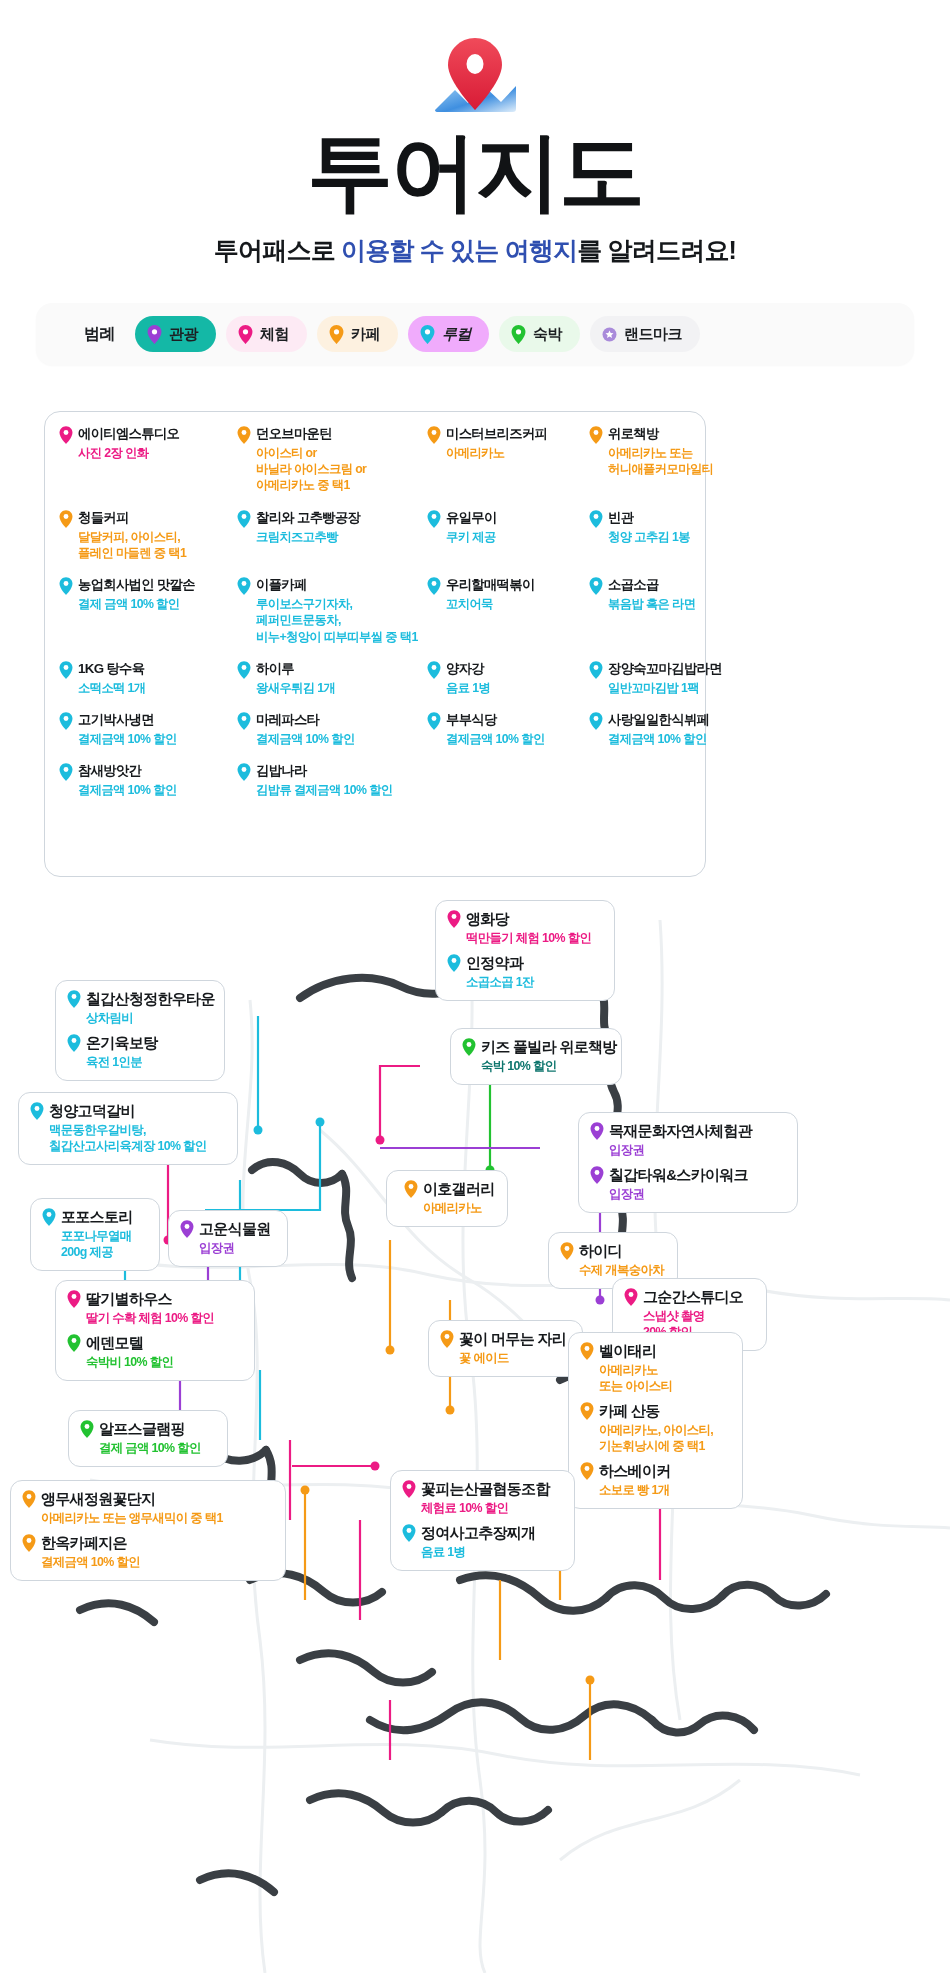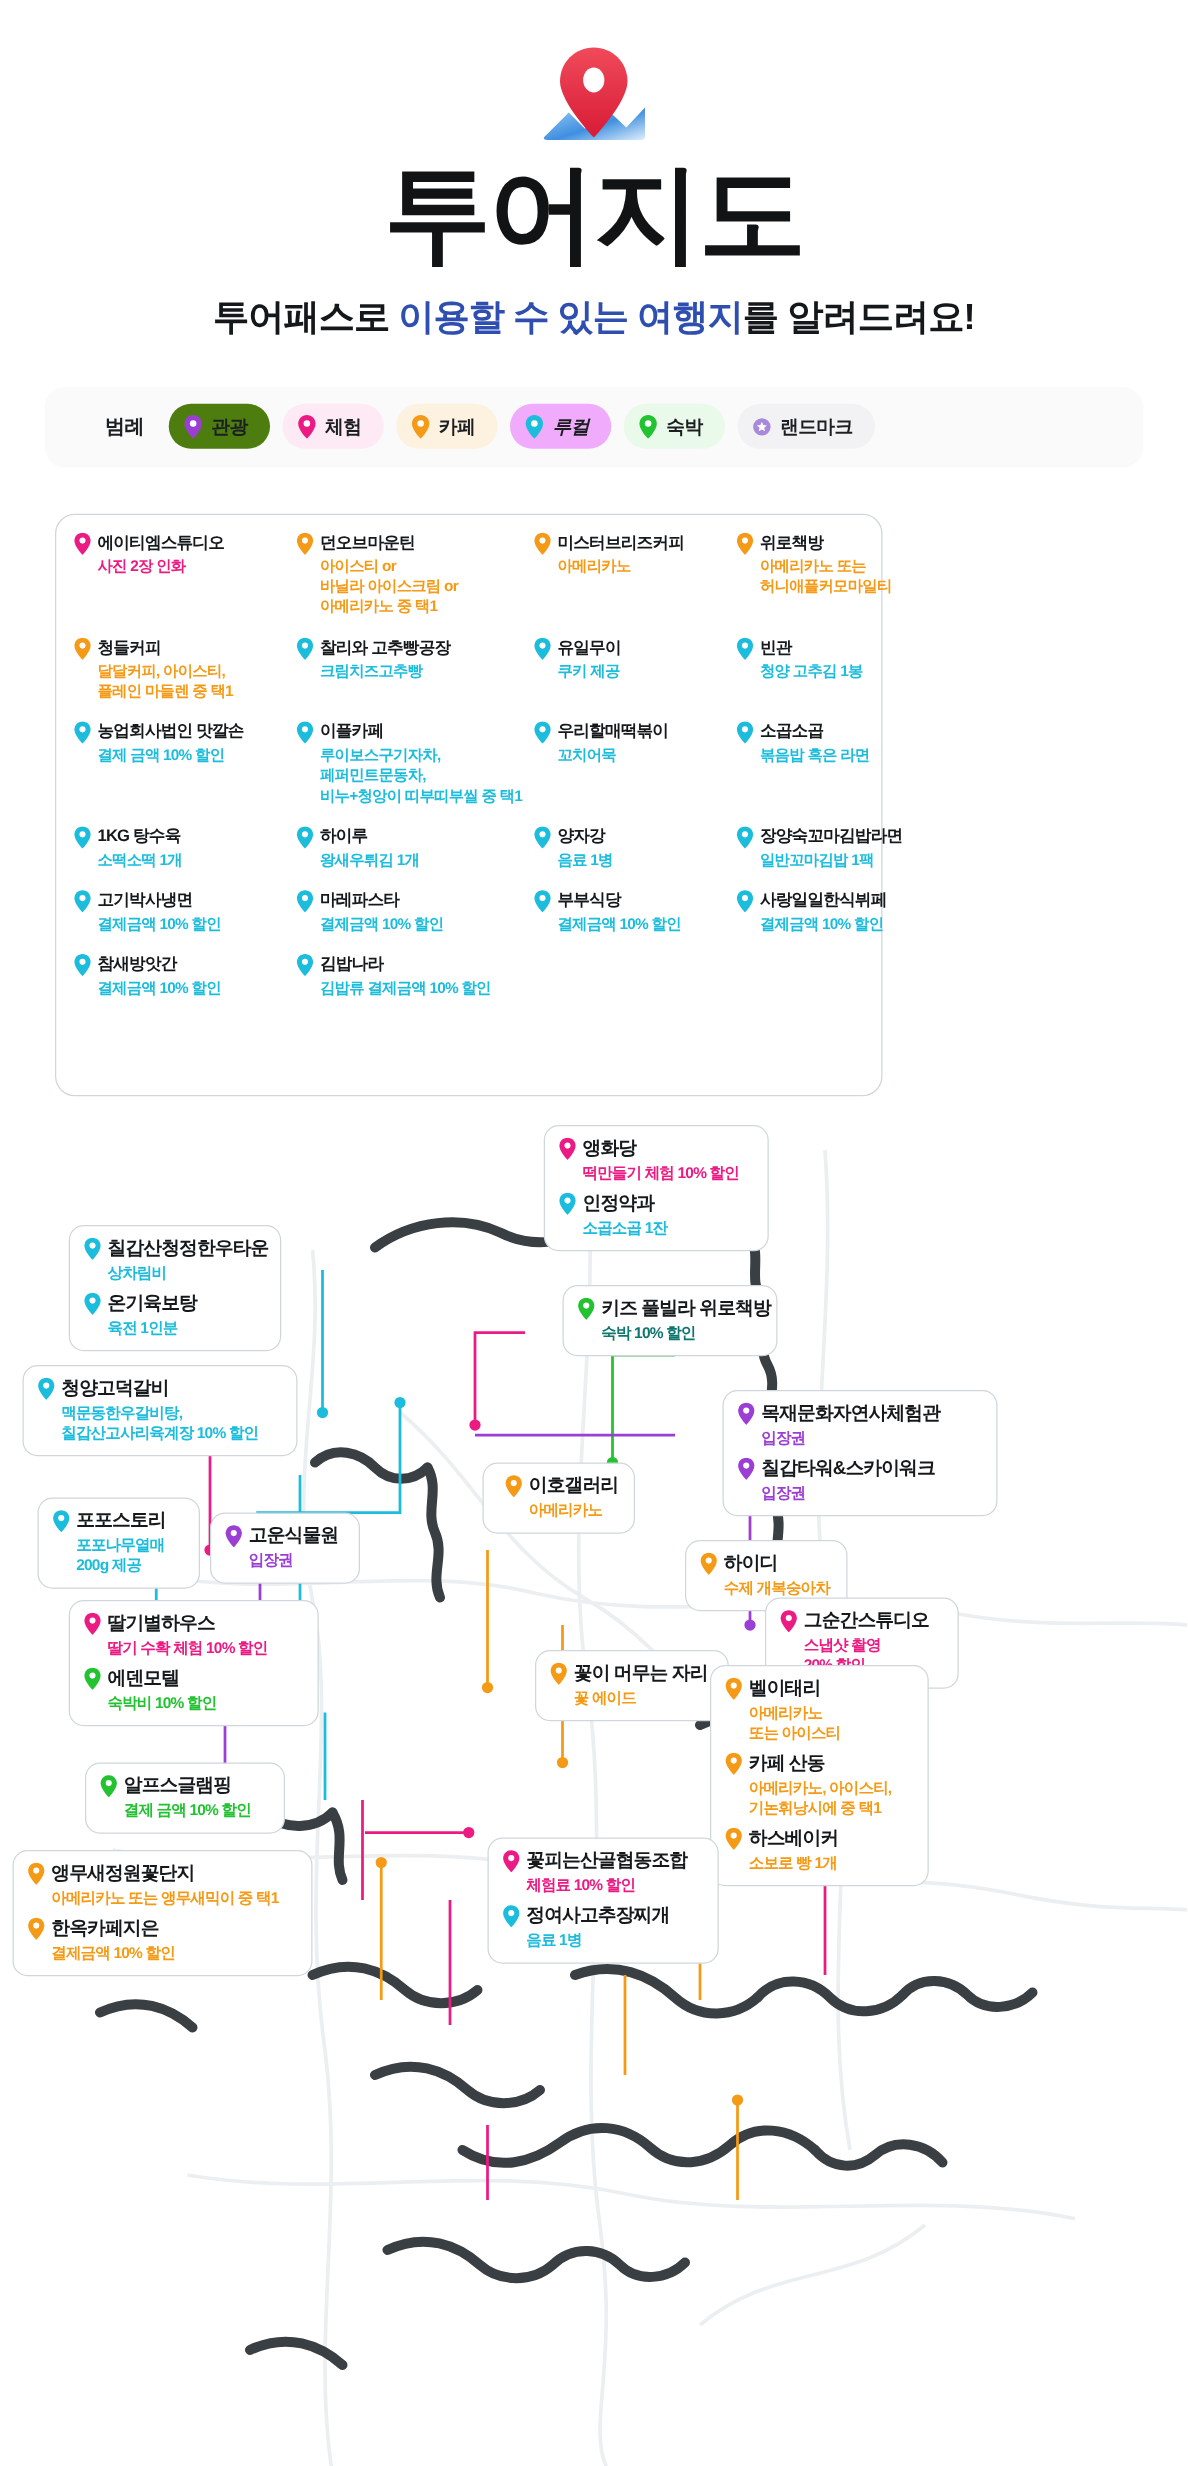--- a/index.html
+++ b/index.html
@@ -12,21 +12,21 @@
   body { width: 950px; height: 1973px; position: relative; overflow: hidden; }
 
   
   .header { padding-top: 30px; text-align: center; }
   .logo-pin { margin: 0 auto 4px; width: 120px; height: 98px; position: relative; }
   .title {
     font-size: 86px; font-weight: 900; letter-spacing: -2px;
     color: #111315; line-height: 1.0; margin-top: -4px;
   }
   .subtitle {
-    margin-top: 20px; font-size: 29px; font-weight: 800; color: #15181b;
+    margin-top: 20px; font-size: 25px; font-weight: 800; color: #15181b;
     letter-spacing: -0.8px;
   }
   .subtitle .hl { color: #2f4fb0; }
 
   
   .legend-wrap {
     margin: 36px auto 0; width: 878px; height: 62px;
     background: #fafafa; border-radius: 16px;
     display: flex; align-items: center; gap: 10px; padding-left: 48px;
     box-shadow: 0 1px 2px rgba(0,0,0,.03);
@@ -96,21 +96,21 @@
   <div class="title">투어지도</div>
 
   <div class="subtitle">
     <span>투어패스로 </span><span class="hl">이용할 수 있는 여행지</span><span>를 알려드려요!</span>
   </div>
 </div>
 
 <div class="legend-wrap">
   <span class="legend-label">범례</span>
   <div id="legend-chips" style="display:flex; gap:10px;">
-      <div class="legend-chip" style="background: #4d7c0f;">
+      <div class="legend-chip" style="background: #14b8a6;">
         <span class="pin pin-sm">
           <svg viewBox="0 0 19 24">
             <path d="M9.5 0C4.6 0 0.7 3.9 0.7 8.8c0 6.5 8.8 15.2 8.8 15.2s8.8-8.7 8.8-15.2C18.3 3.9 14.4 0 9.5 0z" fill="#9b3fd4"></path>
             <circle cx="9.5" cy="8.6" r="3.3" fill="#fff"></circle>
           </svg>
         </span>
         <span>관광</span>
       </div>
       <div class="legend-chip" style="background: rgb(253, 234, 244);">
         <span class="pin pin-sm">
@@ -792,21 +792,21 @@
               <svg viewBox="0 0 19 24">
                 <path d="M9.5 0C4.6 0 0.7 3.9 0.7 8.8c0 6.5 8.8 15.2 8.8 15.2s8.8-8.7 8.8-15.2C18.3 3.9 14.4 0 9.5 0z" fill="#22c231"></path>
                 <circle cx="9.5" cy="8.6" r="3.3" fill="#fff"></circle>
               </svg>
             </span>
             <span class="c-name">알프스글램핑</span>
           </div>
           <div class="c-desc" style="color:#22c231">결제 금액 10% 할인</div>
         </div>
       </div>
-      <div class="card" style="left: 10px; top: 600px; width: 240px;">
+      <div class="card" style="left: 10px; top: 600px; width: 276px;">
         <div class="entry">
           <div class="c-head">
             <span class="pin pin-xs">
               <svg viewBox="0 0 19 24">
                 <path d="M9.5 0C4.6 0 0.7 3.9 0.7 8.8c0 6.5 8.8 15.2 8.8 15.2s8.8-8.7 8.8-15.2C18.3 3.9 14.4 0 9.5 0z" fill="#f59a16"></path>
                 <circle cx="9.5" cy="8.6" r="3.3" fill="#fff"></circle>
               </svg>
             </span>
             <span class="c-name">앵무새정원꽃단지</span>
           </div>

